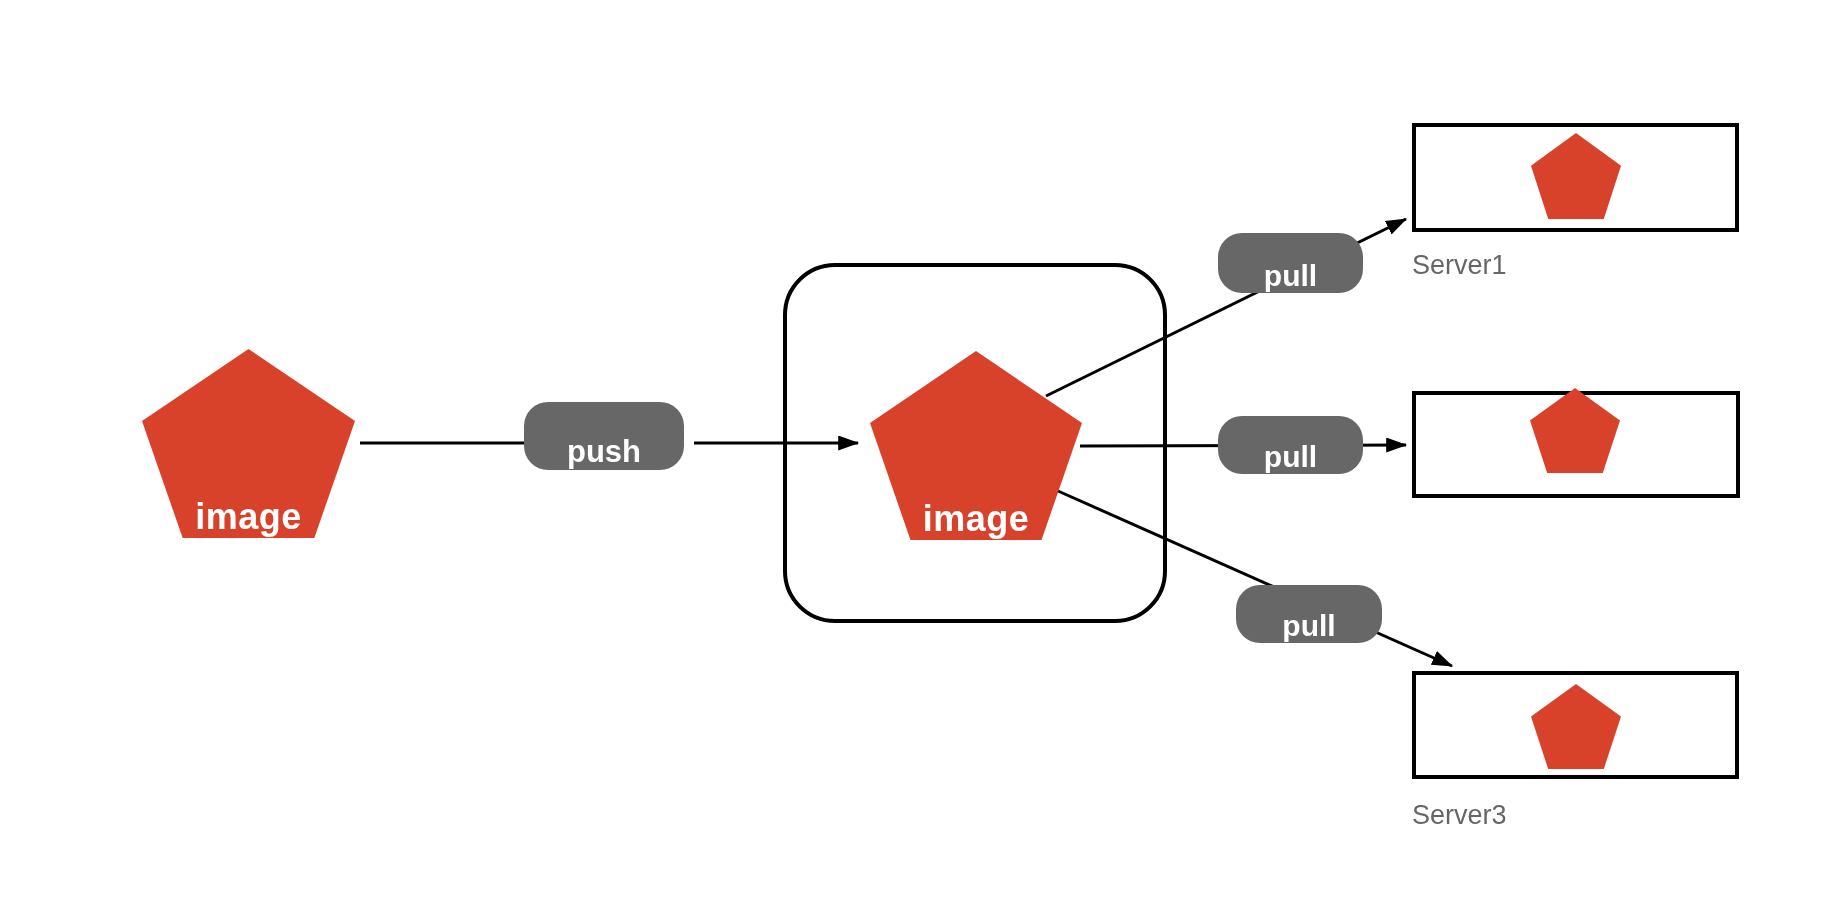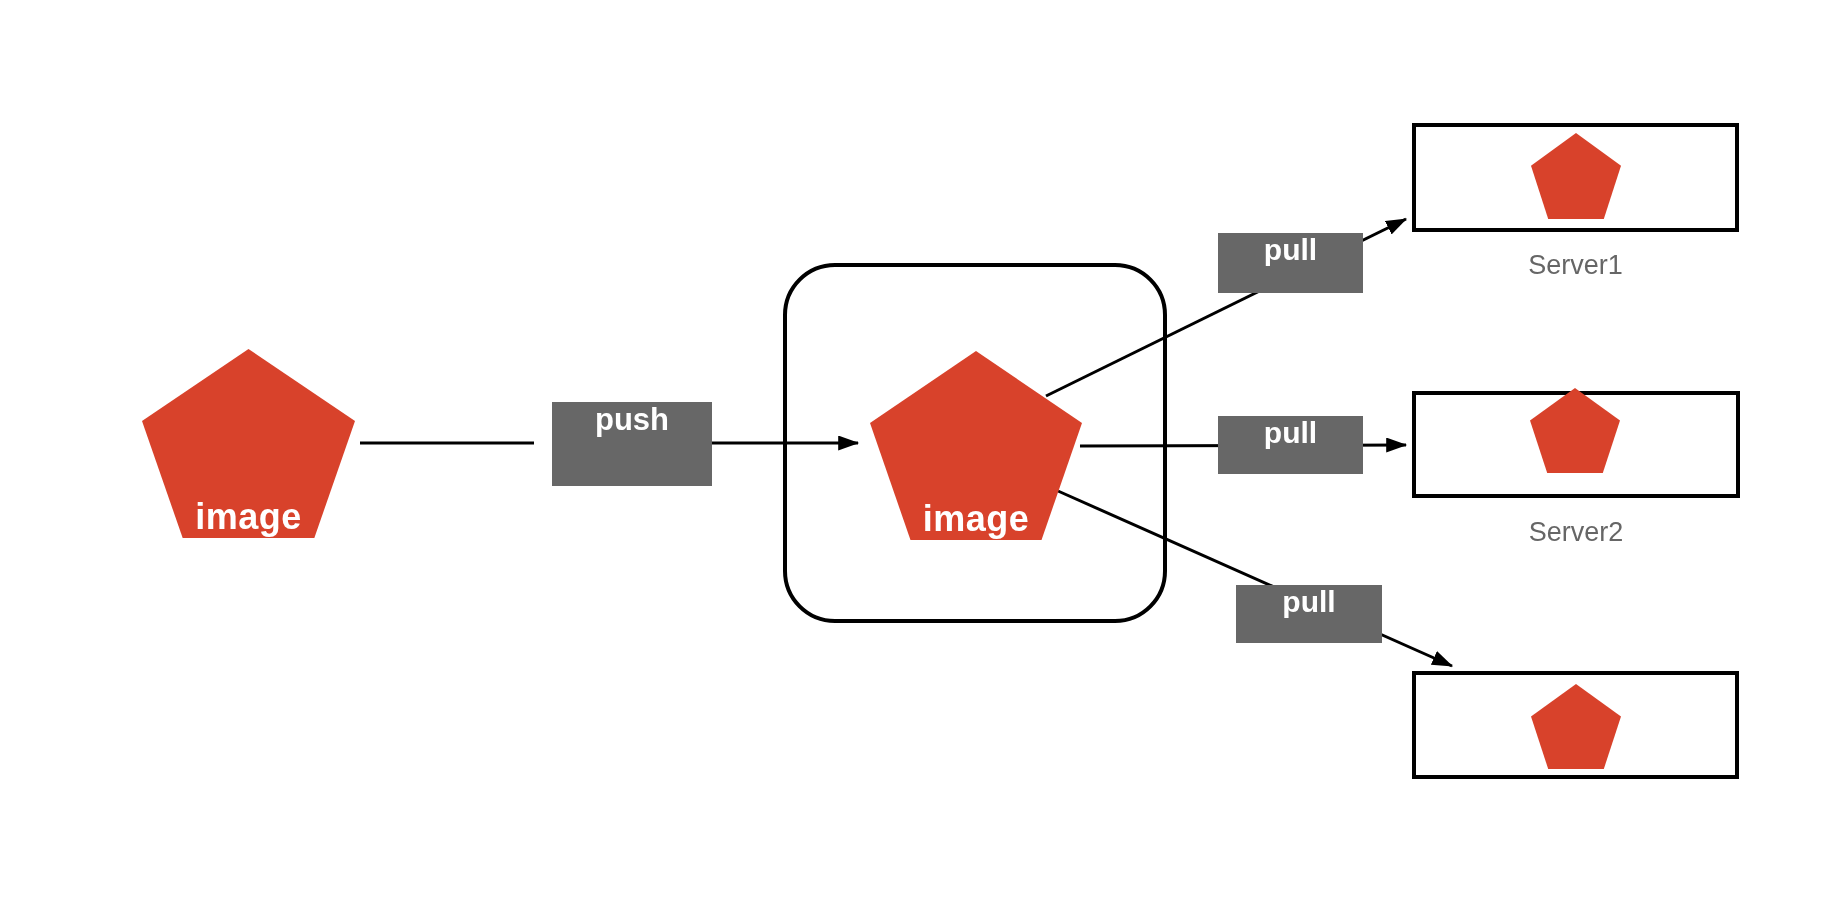--- a/index.html
+++ b/index.html
@@ -37,25 +37,26 @@
     color: var(--pentagon-text);
     font-weight: bold;
     font-size: 36px;
     letter-spacing: 0.5px;
   }
 
   
   .action-box {
     background: var(--action-gray);
     display: flex;
-    align-items: flex-start;
+    align-items: flex-end;
     justify-content: center;
     color: var(--action-text);
     font-weight: bold;
     z-index: 3;
+    border-radius: 24px;
   }
   .action-box.push { font-size: 31px; }
   .action-box.pull { font-size: 30px; }
 
   
   .registry-box {
     border: 4px solid var(--box-border);
     border-radius: 52px;
     background: transparent;
     z-index: 1;
@@ -65,21 +66,21 @@
   .server-box {
     border: 4px solid var(--box-border);
     background: var(--canvas-bg);
     z-index: 3;
   }
   .server-box .pentagon { position: absolute; }
 
   .caption {
     color: var(--caption-gray);
     font-size: 27px;
-    text-align: center;
+    text-align: left;
     z-index: 3;
   }
 
   #connector-layer {
     position: absolute;
     left: 0; top: 0;
     width: 1834px; height: 924px;
     z-index: 2;
     pointer-events: none;
   }
@@ -107,21 +108,21 @@
     <line class="connector" x1="694" y1="443" x2="858" y2="443" marker-end="url(#arrow)"></line>
     <line class="connector" x1="1046" y1="396" x2="1406" y2="219" marker-end="url(#arrow)"></line>
     <line class="connector" x1="1080" y1="446" x2="1406" y2="445" marker-end="url(#arrow)"></line>
     <line class="connector" x1="1058" y1="491" x2="1452" y2="666" marker-end="url(#arrow)"></line>
   </svg>
 
   <div class="abs pentagon large" style="left:142px; top:349px; width:213px; height:189px;">
     <span class="pent-label">image</span>
   </div>
 
-  <div class="abs action-box push" style="left:552px; top:402px; width:160px; height:84px;">
+  <div class="abs action-box push" style="left:524px; top:402px; width:160px; height:68px;">
     <span>push</span>
   </div>
 
   <div class="abs pentagon large" style="left:870px; top:351px; width:212px; height:189px;">
     <span class="pent-label">image</span>
   </div>
 
 
   <div class="abs action-box pull" style="left:1218px; top:233px; width:145px; height:60px;">
     <span>pull</span>
@@ -133,19 +134,19 @@
     <span>pull</span>
   </div>
 
   <div class="abs server-box" style="left:1412px; top:123px; width:327px; height:109px;">
     <div class="pentagon" style="left:115px; top:6px; width:90px; height:86px;"></div>
   </div>
   <div class="abs caption" style="left:1412px; top:250px; width:327px;">Server1</div>
 
   <div class="abs server-box" style="left:1412px; top:391px; width:328px; height:107px;"></div>
   <div class="abs pentagon" style="left:1530px; top:388px; width:90px; height:85px;"></div>
-  <div class="abs caption" style="left:1412px; top:517px; width:328px;">Server2</div>
 
   <div class="abs server-box" style="left:1412px; top:671px; width:327px; height:108px;">
     <div class="pentagon" style="left:115px; top:9px; width:90px; height:85px;"></div>
   </div>
+  <div class="abs caption" style="left:1412px; top:800px; width:327px;">Server3</div>
 
 </div>
 
 </body></html>

